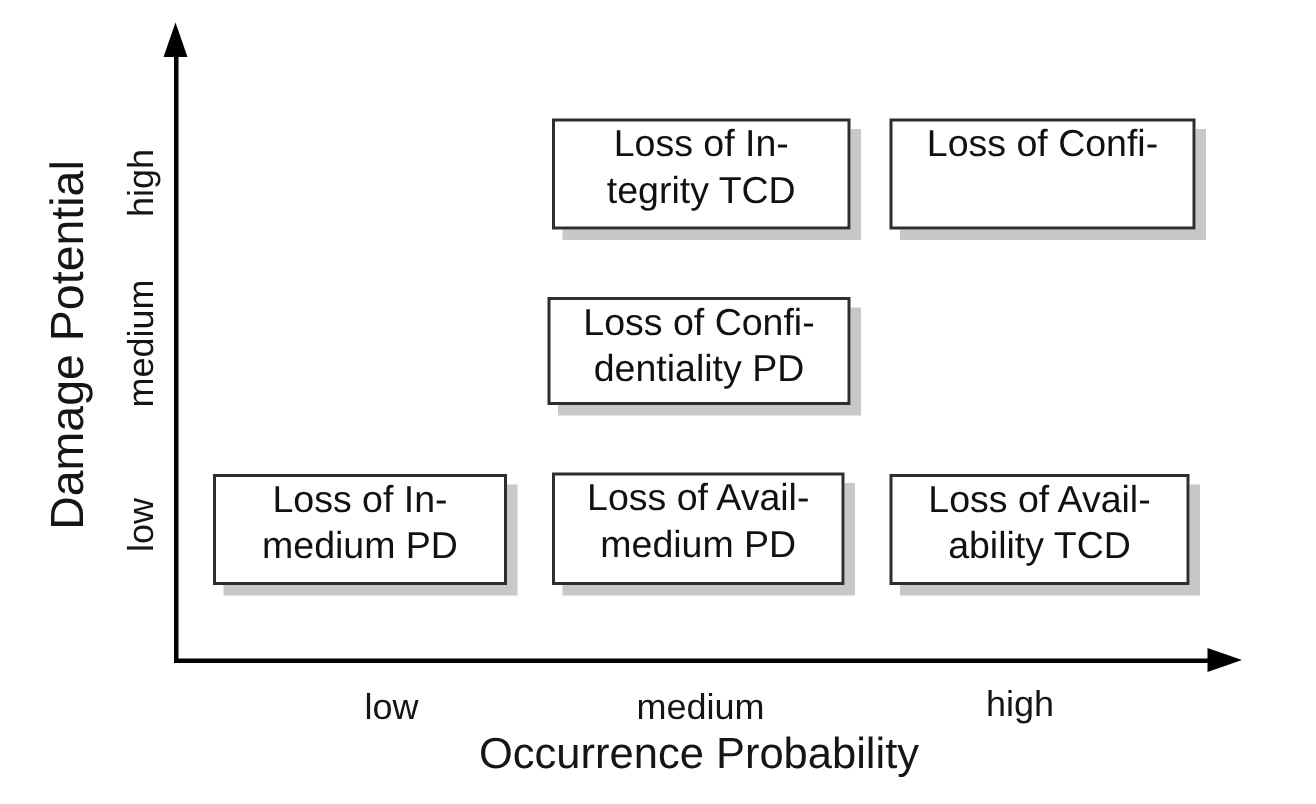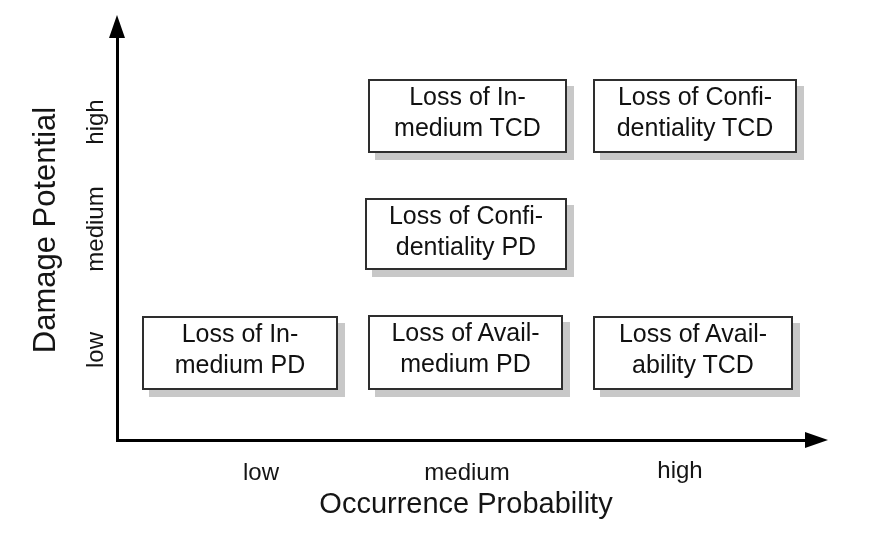--- a/index.html
+++ b/index.html
@@ -97,26 +97,25 @@
   <div class="tick x-tick" id="x-tick-low">low</div>
   <div class="tick x-tick" id="x-tick-medium">medium</div>
   <div class="tick x-tick" id="x-tick-high">high</div>
 
   <div class="tick y-tick" id="y-tick-high">high</div>
   <div class="tick y-tick" id="y-tick-medium">medium</div>
   <div class="tick y-tick" id="y-tick-low">low</div>
 
   <div class="node-box" id="box-integrity-tcd">
     <span class="node-line">Loss of In-</span>
-    <span class="node-line">medium TCD</span>
+    <span class="node-line">tegrity TCD</span>
   </div>
 
   <div class="node-box" id="box-confidentiality-tcd">
     <span class="node-line">Loss of Confi-</span>
-    <span class="node-line">dentiality TCD</span>
   </div>
 
   <div class="node-box" id="box-confidentiality-pd">
     <span class="node-line">Loss of Confi-</span>
     <span class="node-line">dentiality PD</span>
   </div>
 
   <div class="node-box" id="box-integrity-pd">
     <span class="node-line">Loss of In-</span>
     <span class="node-line">medium PD</span>

